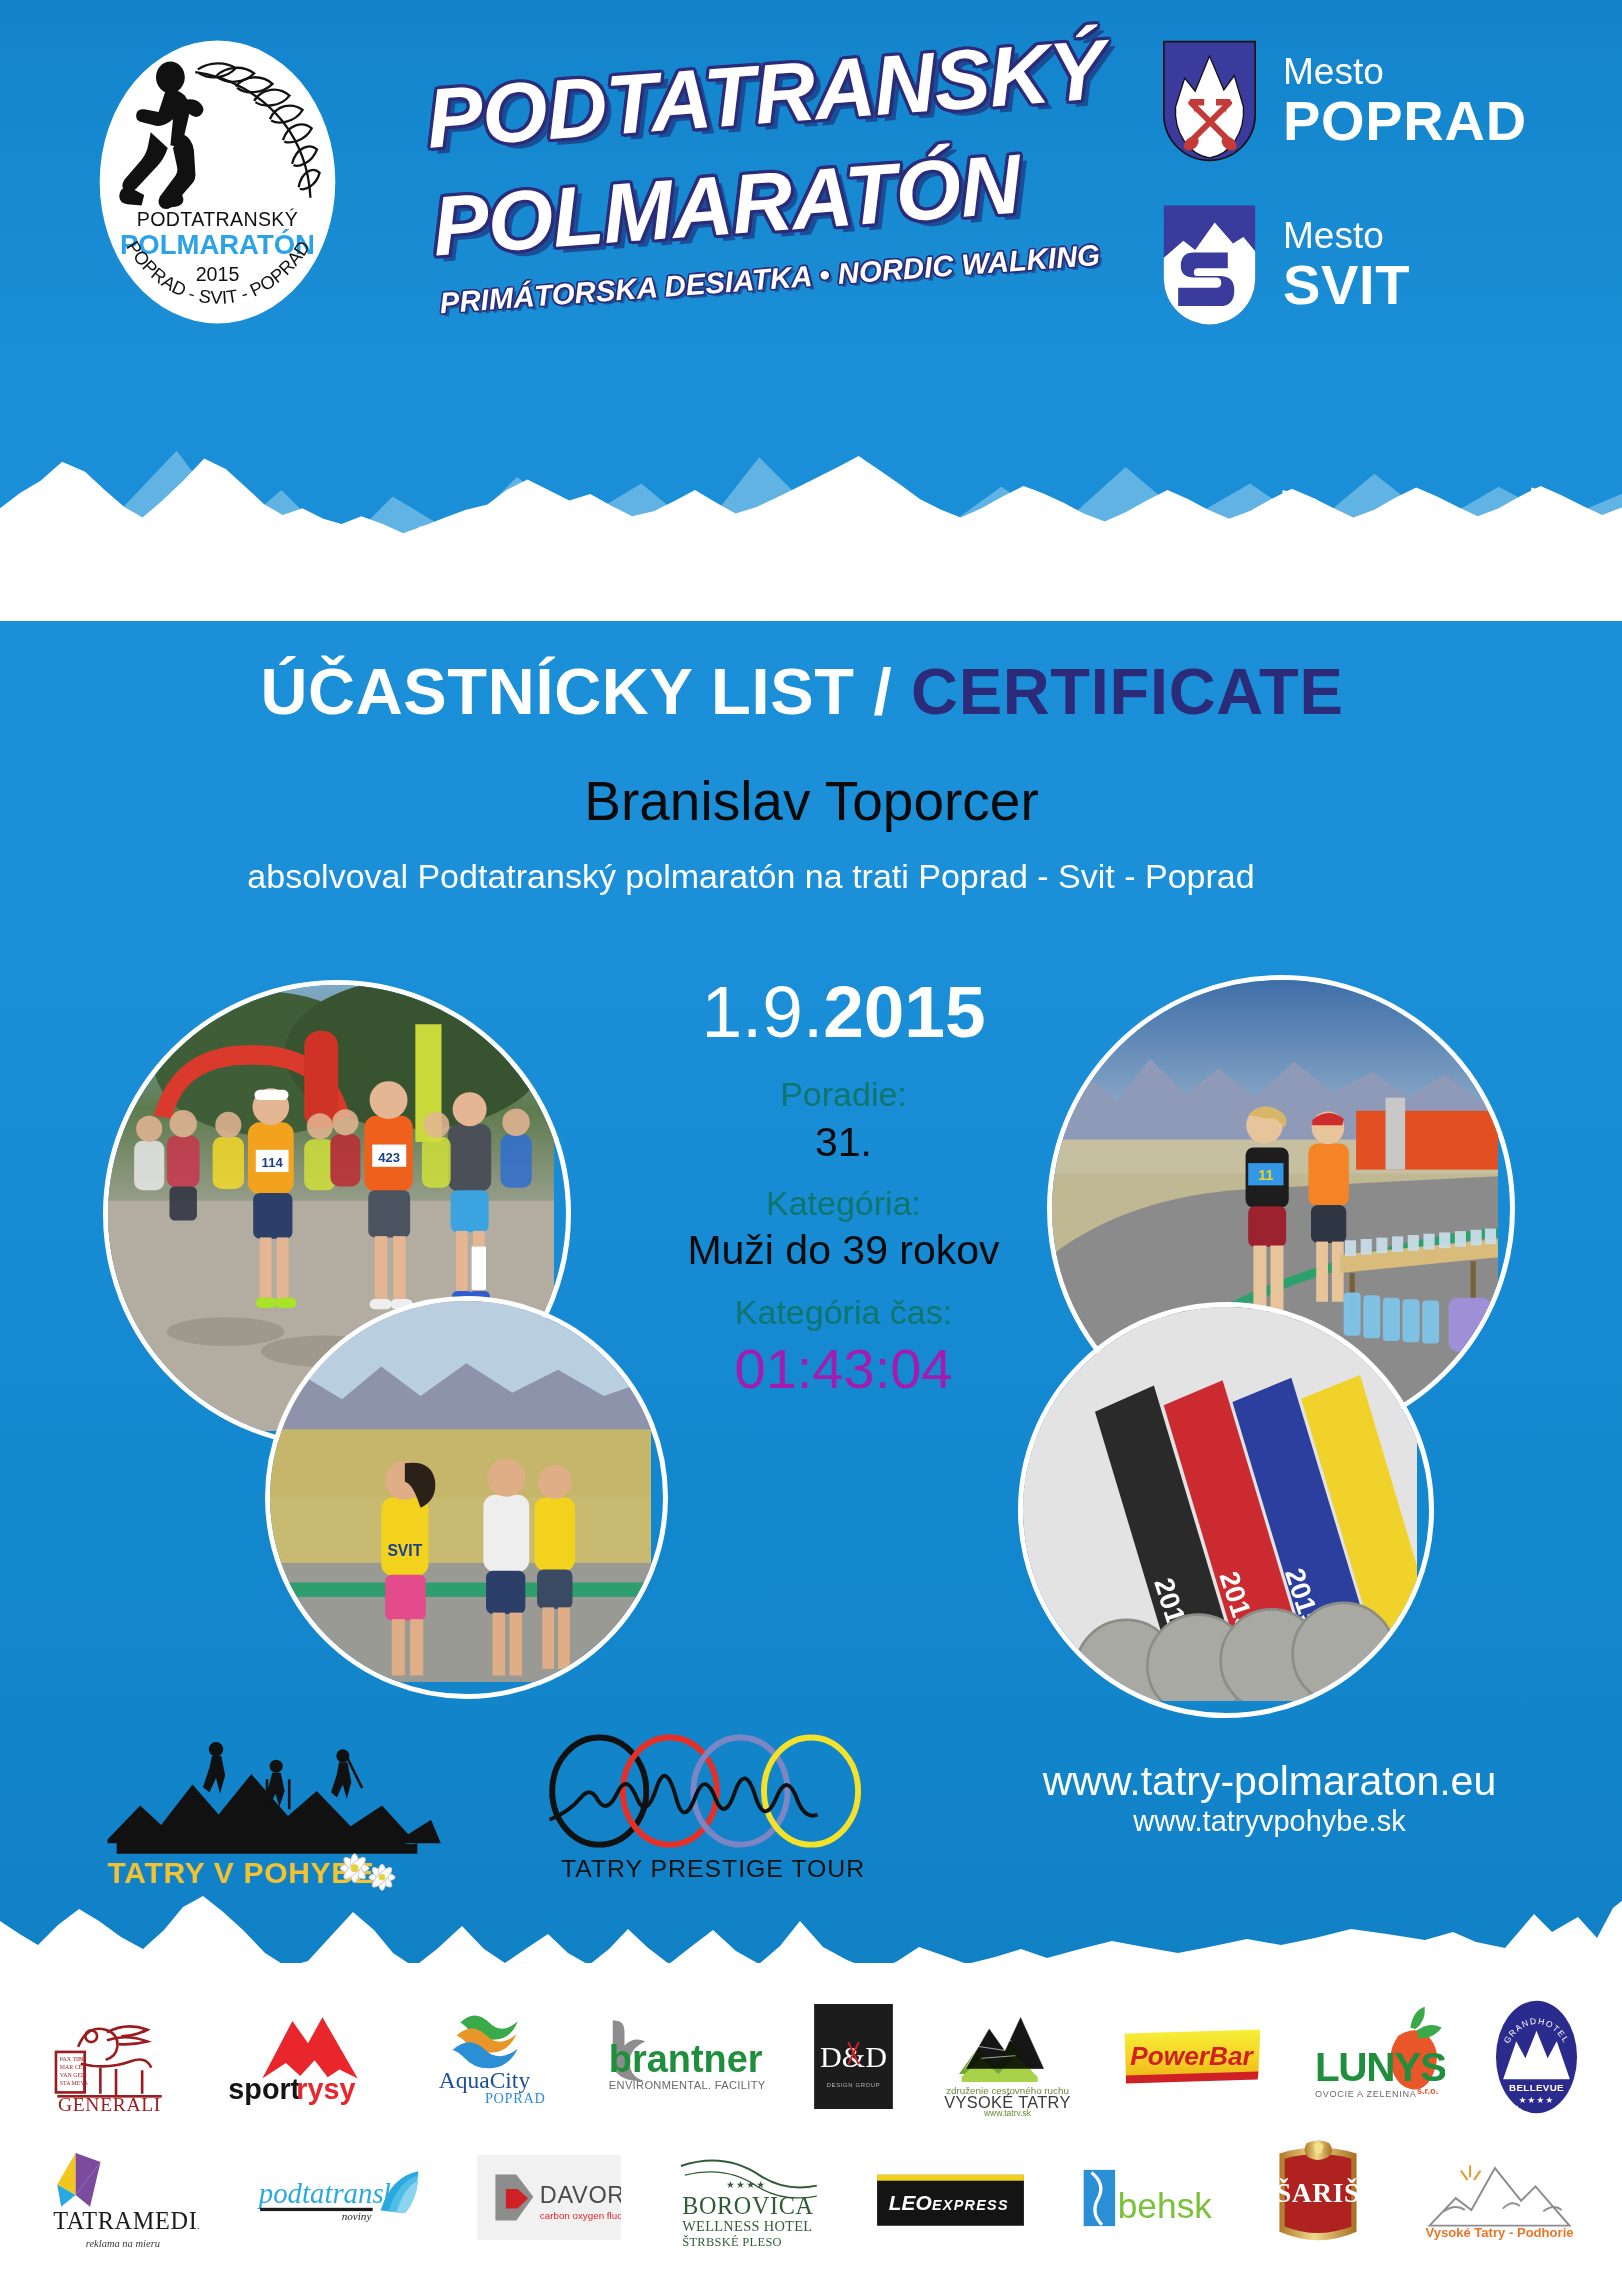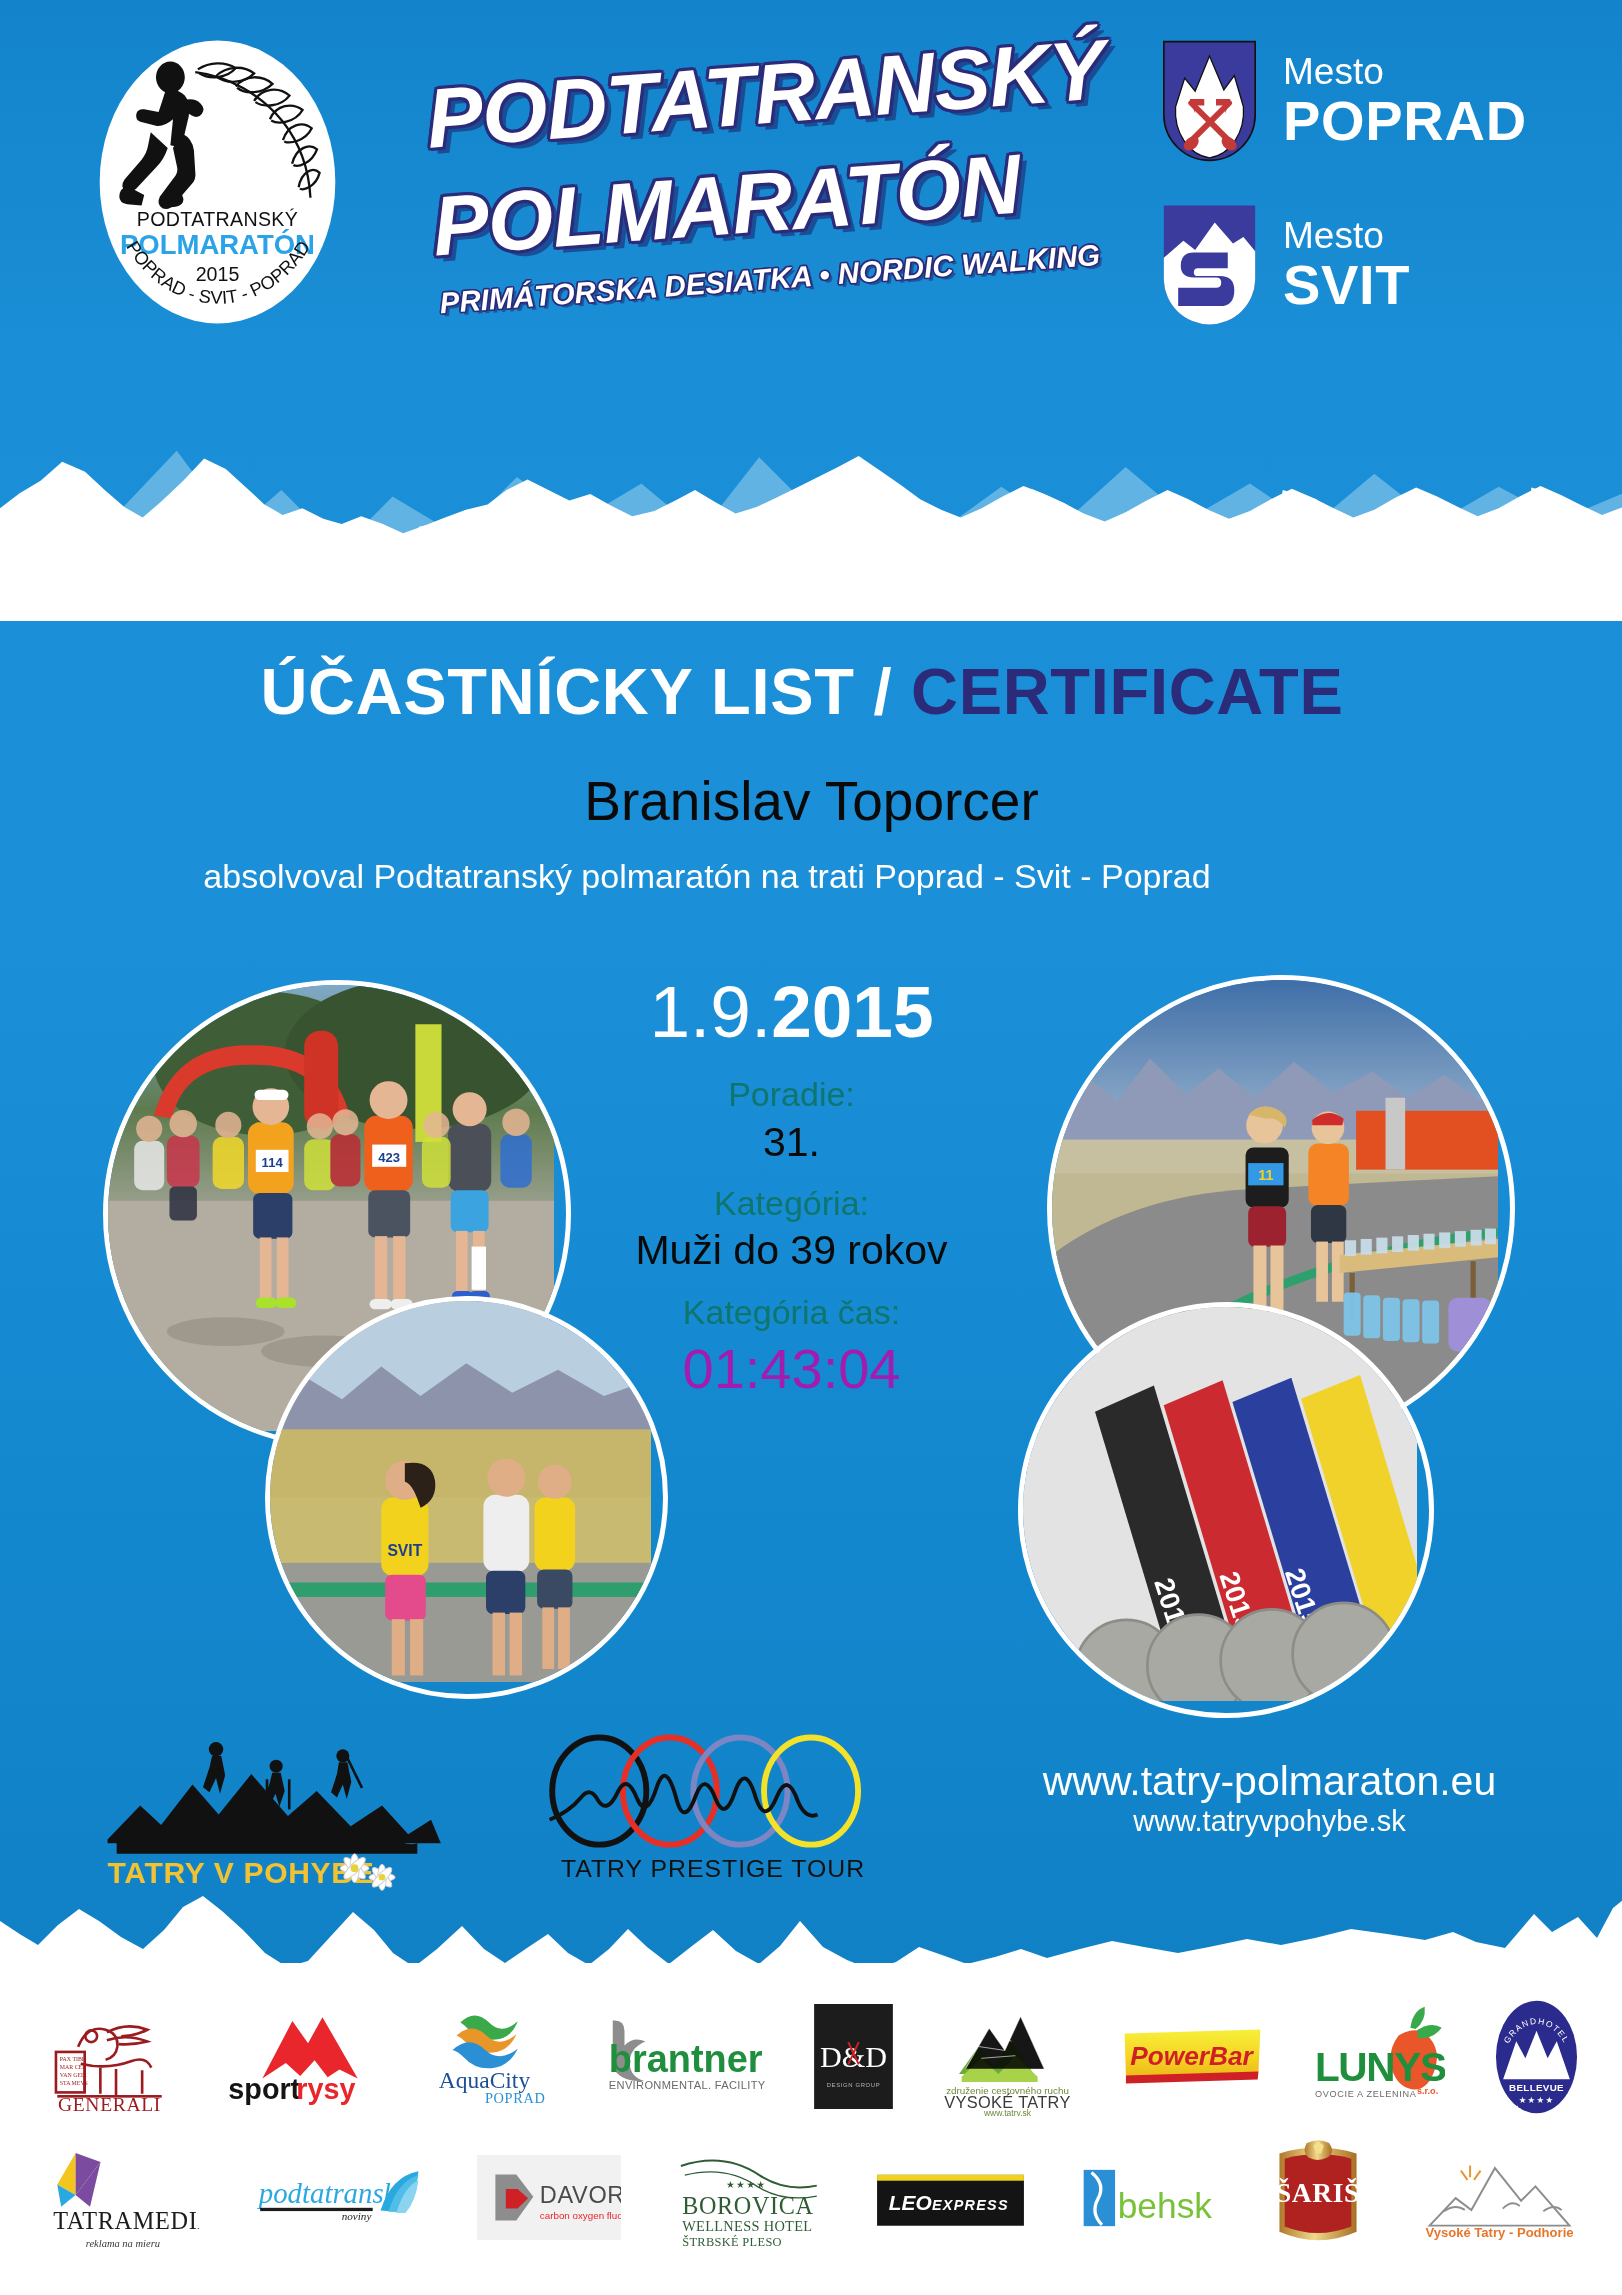--- a/index.html
+++ b/index.html
@@ -57,23 +57,23 @@
   .crest-mesto{font-size:37px;color:#ffffff;font-weight:400;margin-bottom:3.9px;}
   .crest-city{font-size:56px;color:#ffffff;font-weight:bold;letter-spacing:0.7px;}
   
   #cert-title{position:absolute;left:0;top:654px;width:1604px;text-align:center;white-space:nowrap;}
   #cert-title span{font-size:65px;font-weight:bold;letter-spacing:0.7px;}
   .ct-white{color:#ffffff;}
   .ct-navy{color:#2b2b7a;}
   #runner-name{position:absolute;left:0;top:769px;width:1623px;text-align:center;
     font-size:55px;color:#0a0a0a;font-weight:500;}
   #subtitle{position:absolute;left:0;top:857px;width:1414px;text-align:center;
-    font-size:34px;color:#ffffff;font-weight:400;}
-  
-  #results{position:absolute;left:530px;top:975px;width:523px;text-align:center;}
+    font-size:34px;color:#ffffff;font-weight:400;padding-left:44px;}
+  
+  #results{position:absolute;left:582px;top:975px;width:523px;text-align:center;}
   #date-line{font-size:73px;color:#ffffff;font-weight:400;line-height:1;margin-bottom:25px;}
   #date-line .yr{font-weight:bold;}
   .res-label{font-size:34px;color:#0f766e;font-weight:400;line-height:1.25;}
   .res-value{font-size:41px;color:#0a0a0a;font-weight:400;line-height:1.3;margin-bottom:13px;}
   #time-value{font-size:56px;color:#a21caf;font-weight:400;line-height:1.15;margin-top:3.9px;}
   
   .photo{position:absolute;border-radius:50%;overflow:hidden;border:5.9px solid #ffffff;}
   #photo-start{left:103px;top:980px;width:458px;height:458px;}
   #photo-field{left:265px;top:1296px;width:393px;height:393px;}
   #photo-road{left:1047px;top:975px;width:458px;height:458px;}

